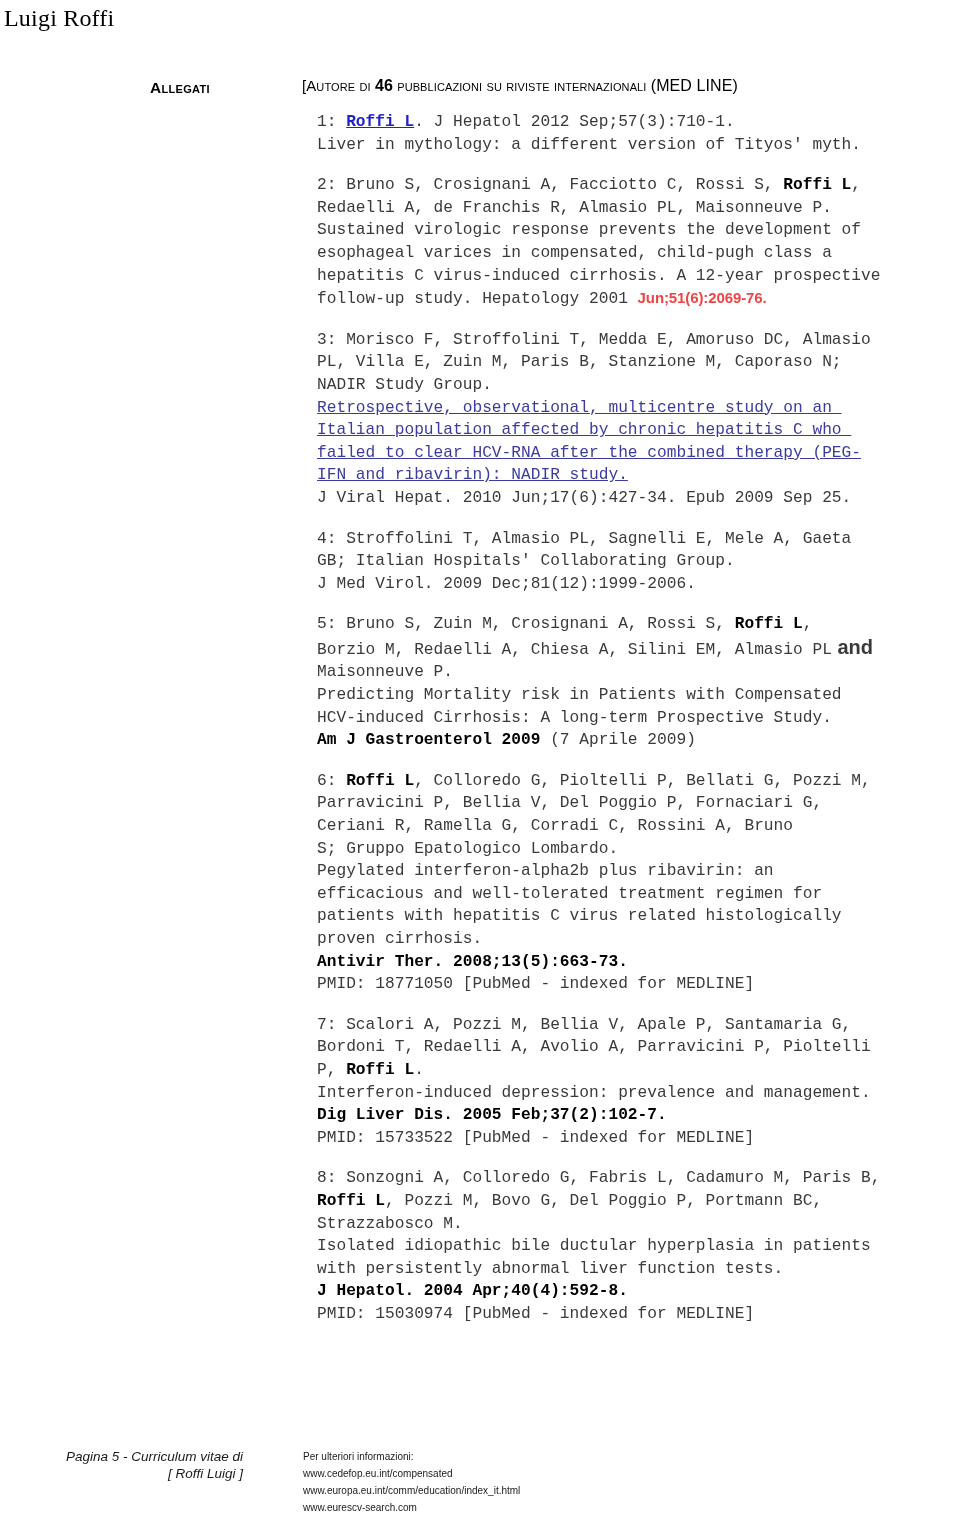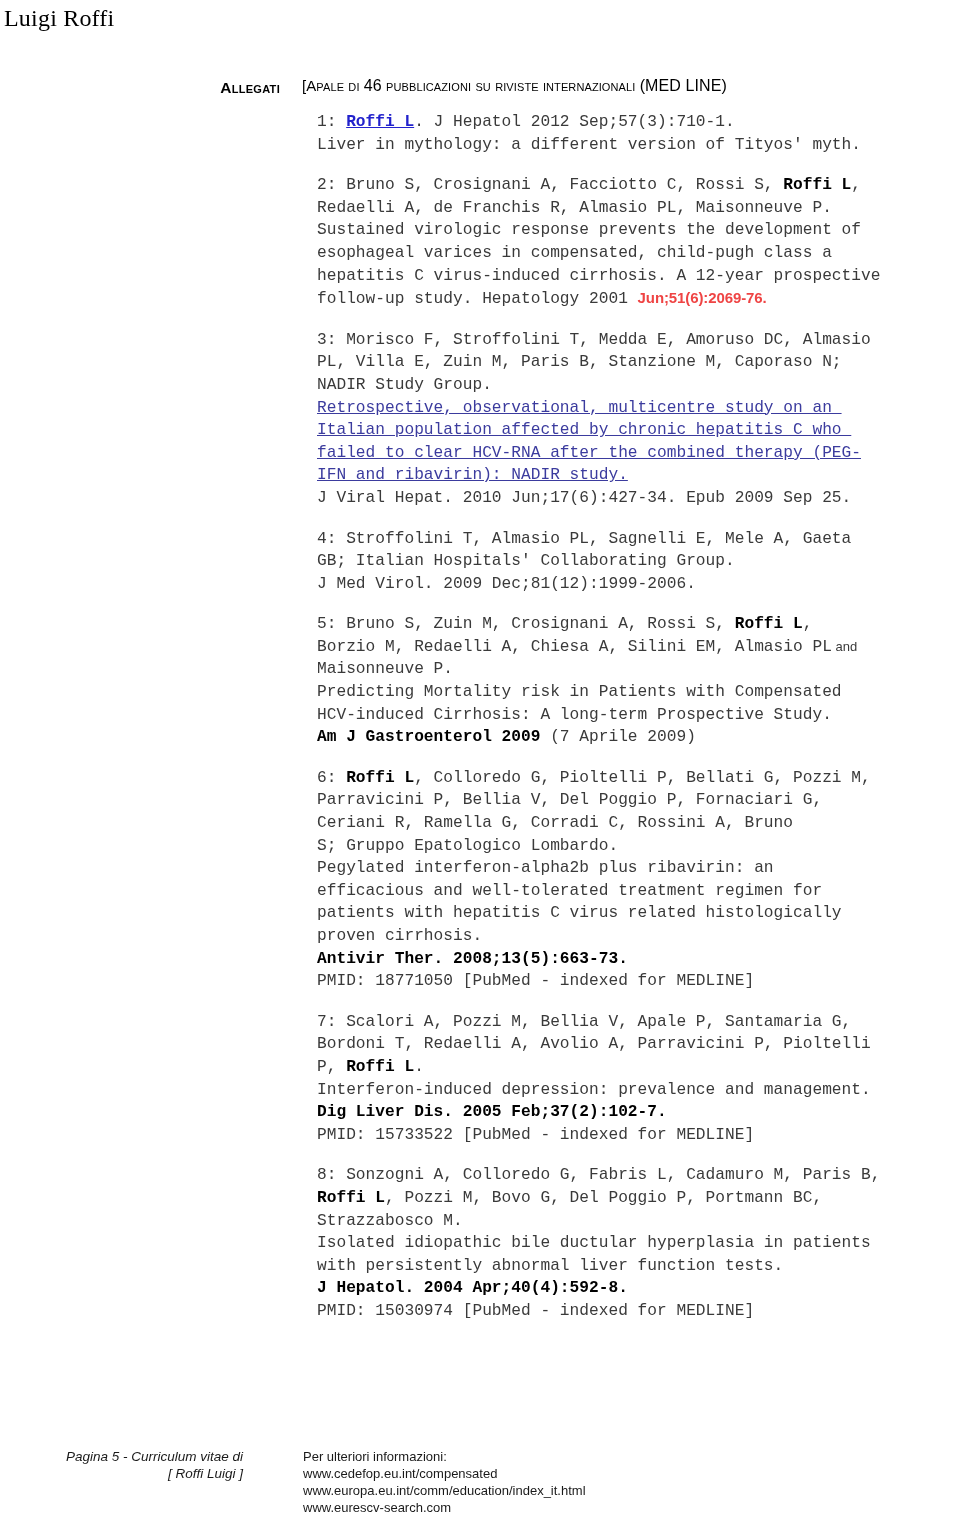--- a/index.html
+++ b/index.html
@@ -27,21 +27,20 @@
     color: #000000;
     letter-spacing: 0.2px;
   }
 
   
   .section-label {
     position: absolute;
     top: 78px;
     left: 150px;
     width: 130px;
-    text-align: right;
     font-family: "Liberation Sans", sans-serif;
     font-weight: bold;
     font-size: 15.5px;
     line-height: 19px;
     font-variant: small-caps;
     letter-spacing: 0.3px;
     color: #000000;
     white-space: nowrap;
   }
 
@@ -57,21 +56,21 @@
     font-family: "Liberation Sans", sans-serif;
     font-size: 15px;
     line-height: 20px;
     font-variant: small-caps;
     letter-spacing: 0.1px;
     white-space: nowrap;
     color: #000000;
     margin-bottom: 14px;
   }
   .subtitle .big {
-    font-weight: normal;
+    font-weight: bold;
     font-variant: normal;
     font-size: 16px;
   }
   .subtitle .medline {
     font-variant: normal;
     font-size: 16px;
     margin-top: 20px;
   }
 
   
@@ -108,22 +107,22 @@
   
   .alt {
     font-family: "Liberation Sans", sans-serif;
     font-weight: bold;
     font-size: 15px;
     color: #ef4444;
     letter-spacing: -0.1px;
   }
   .alt-n {
     font-family: "Liberation Sans", sans-serif;
-    font-weight: normal;
-    font-size: 13px;
+    font-weight: bold;
+    font-size: 20px;
     color: #3a3a3a;
   }
 
   .block { display: block; }
 
   
   .footer {
     position: absolute;
     left: 0;
     top: 1446px;
@@ -140,36 +139,36 @@
     font-style: italic;
     font-size: 13.5px;
     line-height: 17px;
     color: #1a1a1a;
   }
   .footer-right {
     position: absolute;
     left: 303px;
     top: 2px;
     font-family: "Liberation Sans", sans-serif;
-    font-size: 13px;
+    font-size: 10px;
     line-height: 17px;
     color: #1a1a1a;
   }
   .footer-right div { white-space: nowrap; }
 </style>
 </head>
 <body>
 
 <div class="page-header">Luigi Roffi</div>
 
 <div class="section-label">Allegati</div>
 
 <div class="content">
 
-  <div class="subtitle"><span>[Apale di </span><span class="big">46</span><span> pubblicazioni su riviste internazionali </span><span class="medline">(MED LINE)</span></div>
+  <div class="subtitle"><span>[Autore di </span><span class="big">46</span><span> pubblicazioni su riviste internazionali </span><span class="medline">(MED LINE)</span></div>
 
   <div class="entry"><span class="seg">1:</span> <span class="lnk">Roffi L</span><span class="seg">. J Hepatol 2012 Sep;57(3):710-1.</span>
 <span class="block">Liver in mythology: a different version of Tityos' myth.</span></div>
 
   <div class="entry"><span class="seg">2:</span><span class="seg"> Bruno S, Crosignani A, Facciotto C, Rossi S, </span><span class="b">Roffi L</span><span class="seg">,
 Redaelli A, de Franchis R, Almasio PL, Maisonneuve P.</span>
 <span class="seg">Sustained virologic response prevents the development of
 esophageal varices in compensated, child-pugh class a
 hepatitis C virus-induced cirrhosis. A 12-year prospective
 follow-up study. Hepatology 2001 </span><span class="alt">Jun;51(6):2069-76.</span></div>

